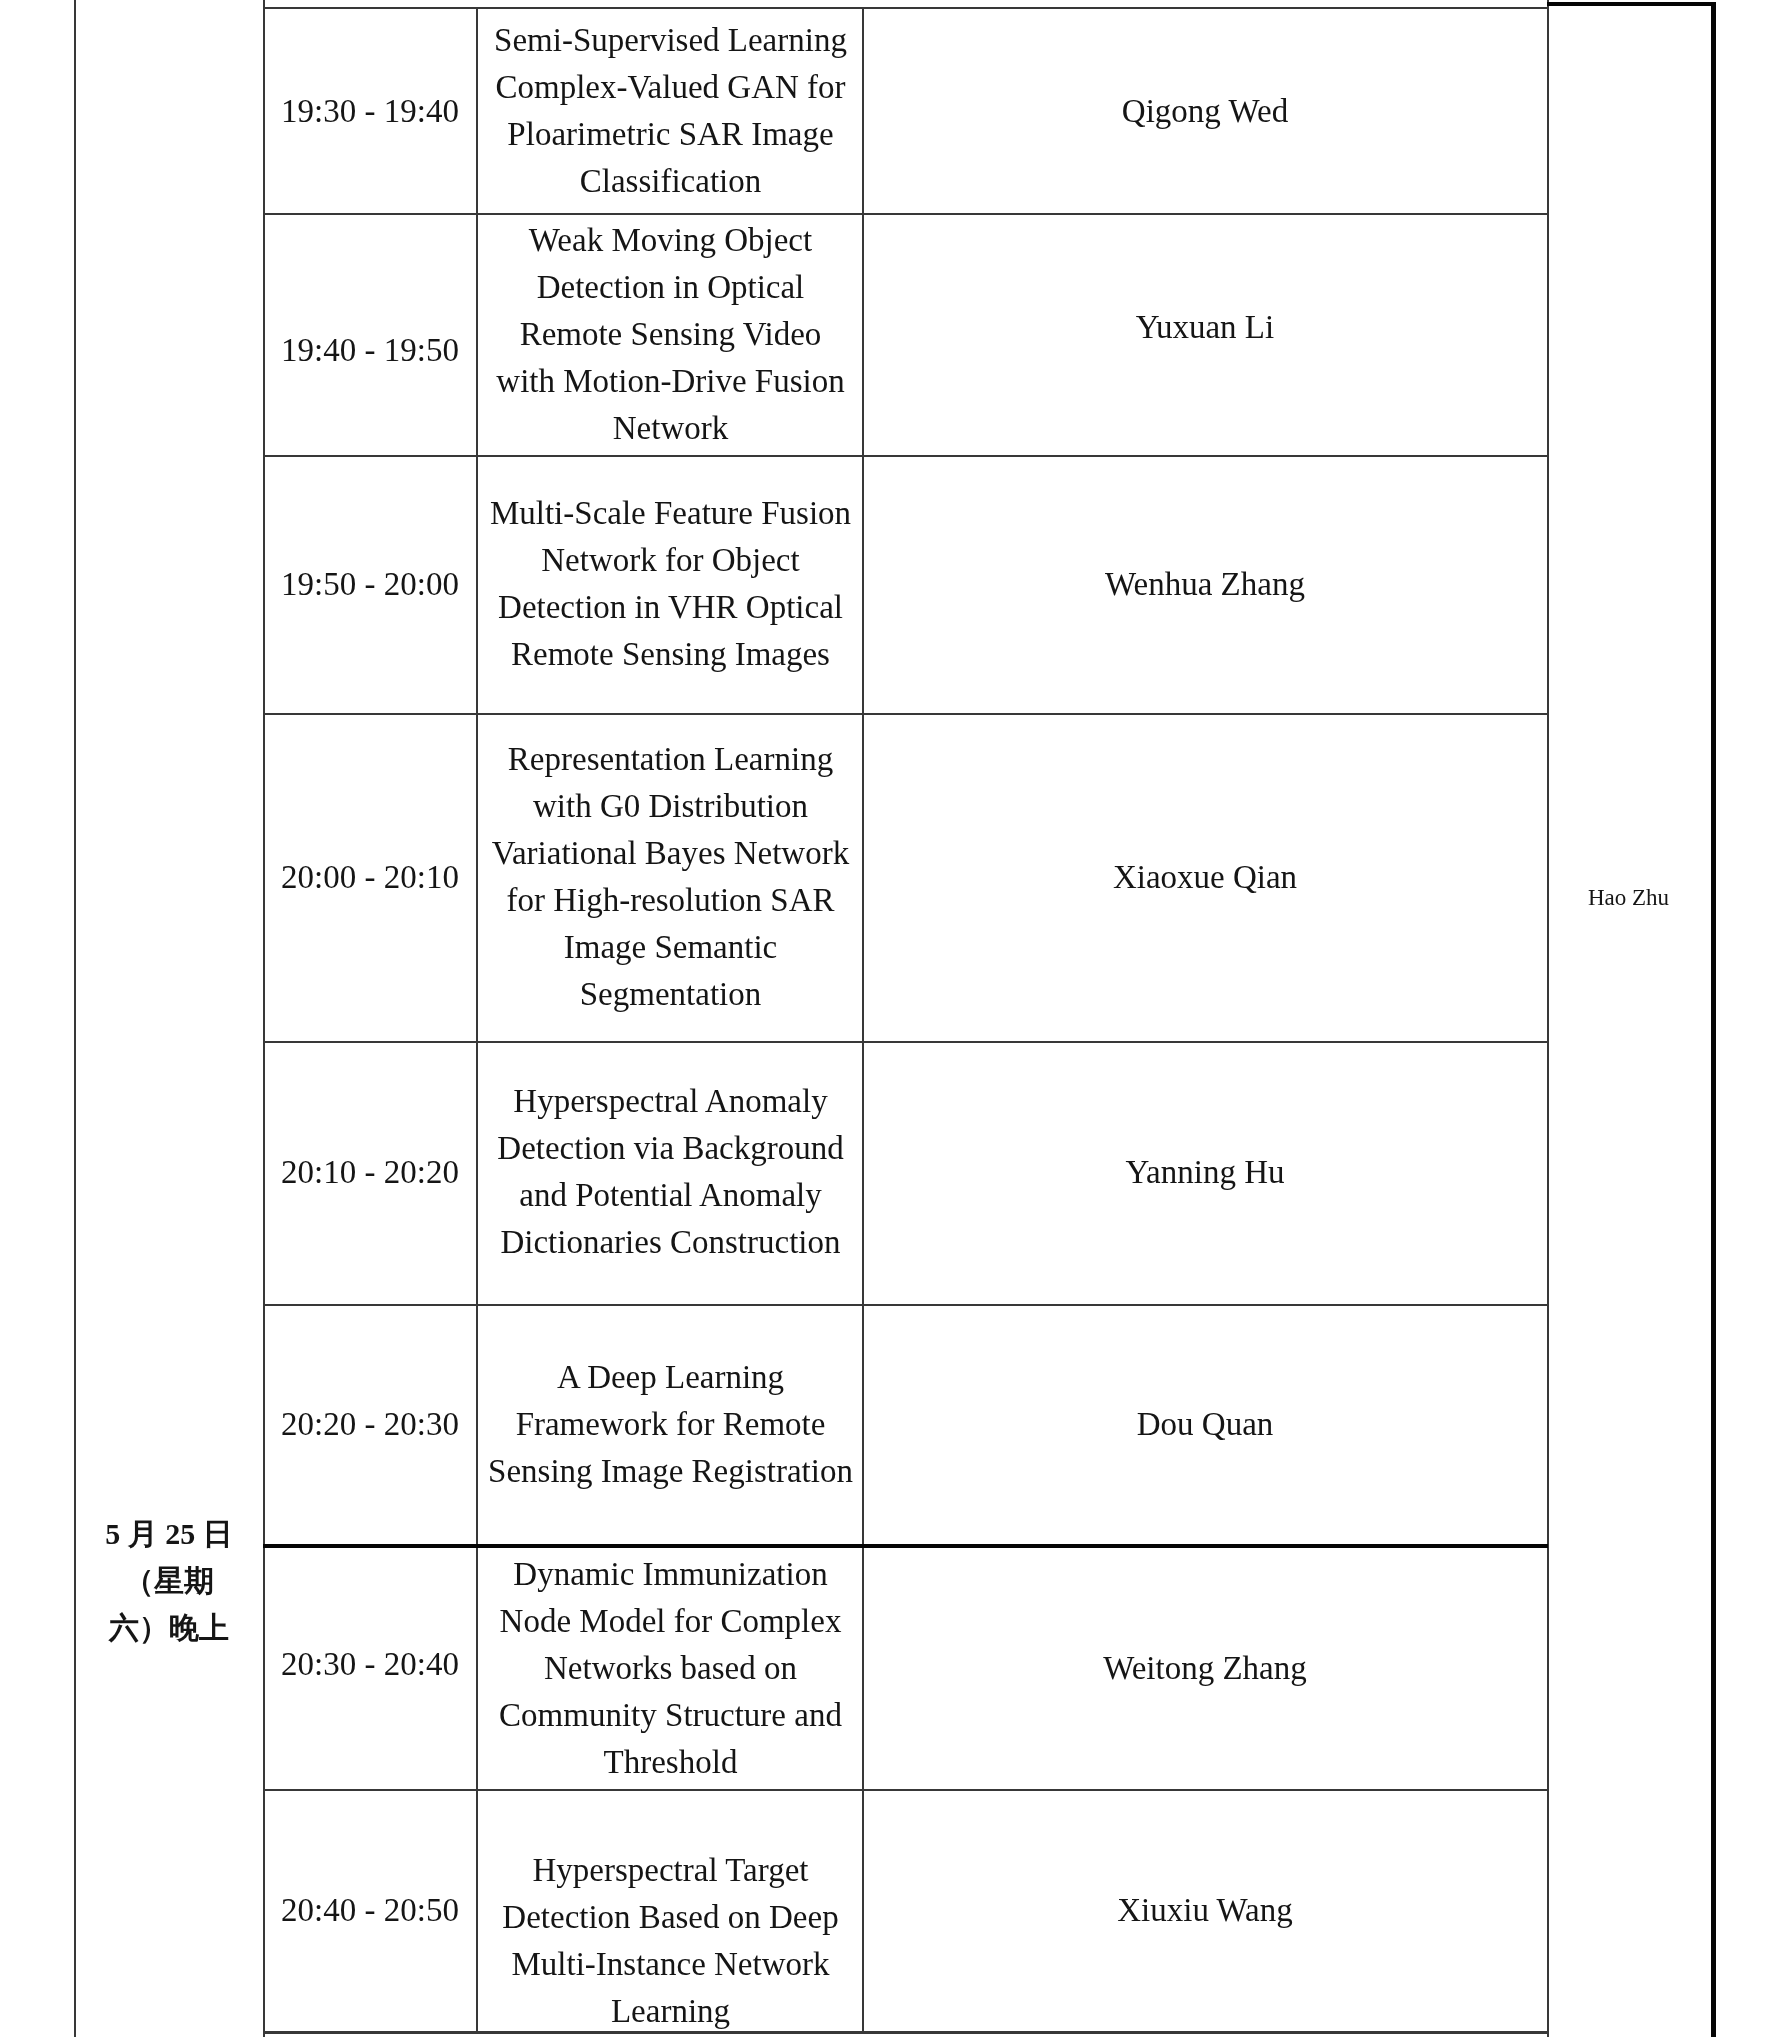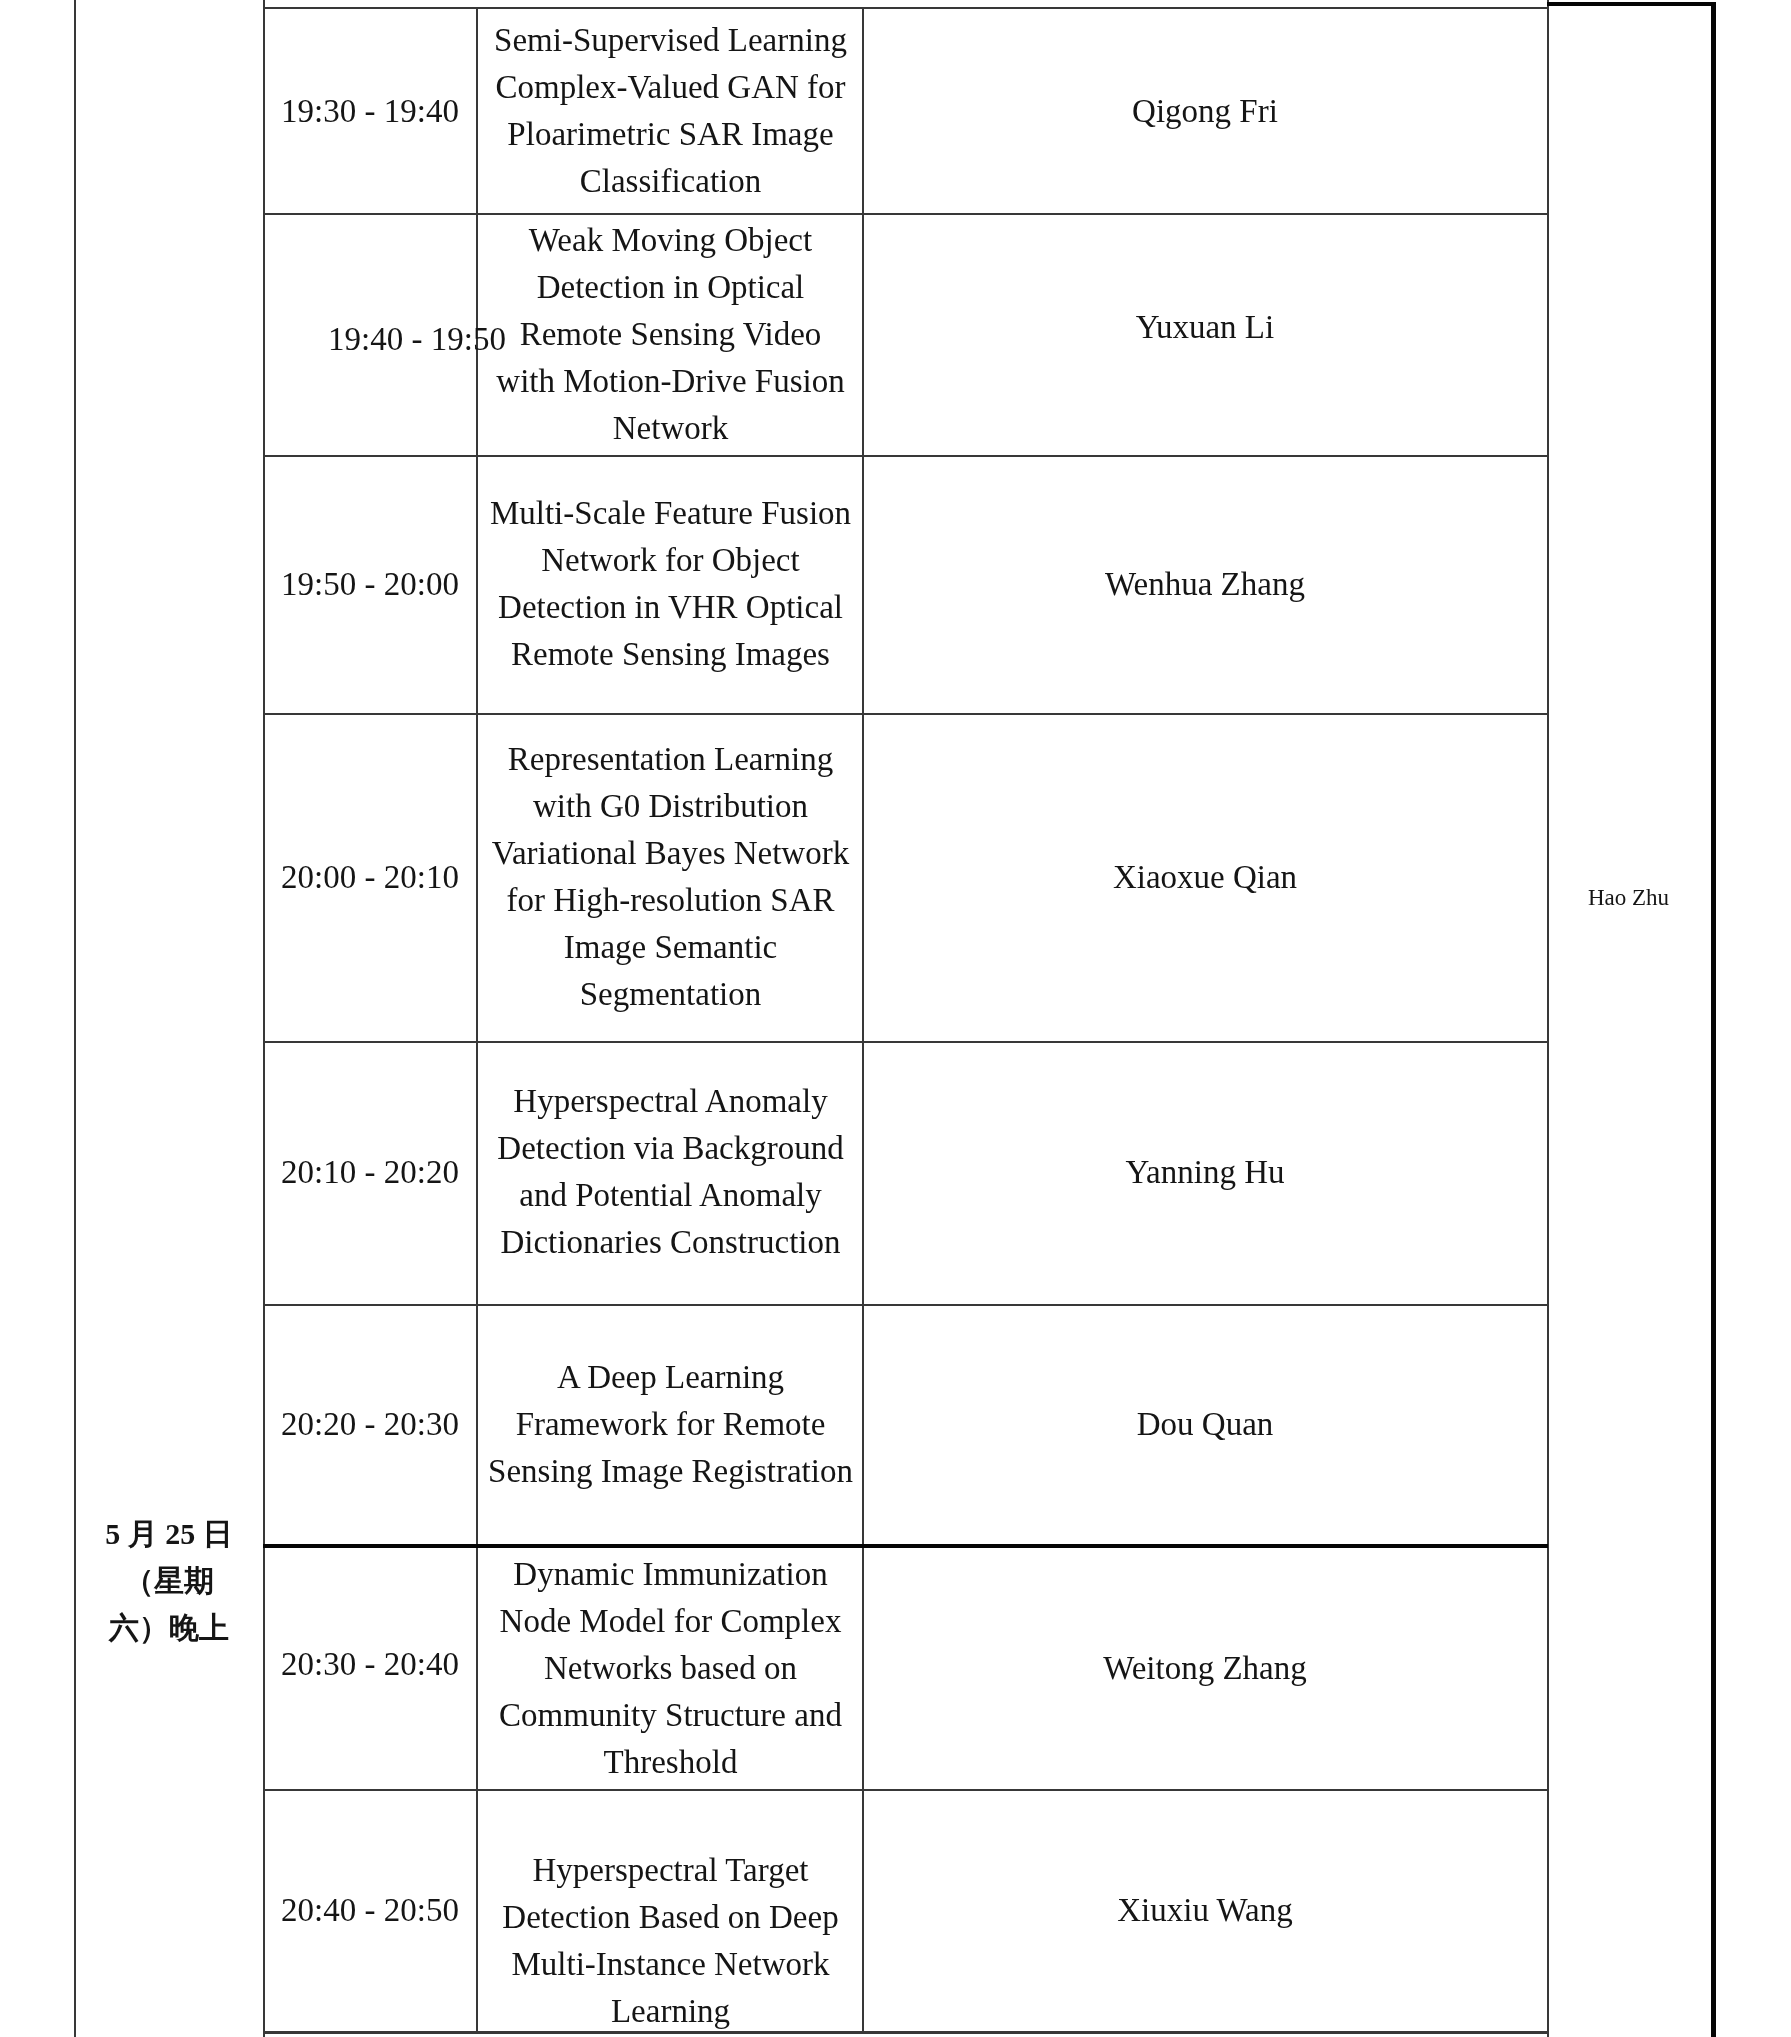--- a/index.html
+++ b/index.html
@@ -94,23 +94,23 @@
 （星期
 六）晚上</div>
 
   <div class="chair-cell">Hao Zhu</div>
 
   <div class="cell time-cell" style="top:9px; height:204px;">19:30 - 19:40</div>
   <div class="cell titlecol title-cell" style="top:9px; height:204px;">Semi-Supervised Learning
 Complex-Valued GAN for
 Ploarimetric SAR Image
 Classification</div>
-  <div class="cell name-cell" style="top:9px; height:204px;">Qigong Fri</div>
+  <div class="cell name-cell" style="top:9px; height:204px;">Qigong Wed</div>
 
-  <div class="cell time-cell" style="top:220px; height:238px;padding-left:47px;">19:40 - 19:50</div>
+  <div class="cell time-cell" style="top:231px; height:238px;">19:40 - 19:50</div>
   <div class="cell titlecol title-cell" style="top:215px; height:238px;">Weak Moving Object
 Detection in Optical
 Remote Sensing Video
 with Motion-Drive Fusion
 Network</div>
   <div class="cell name-cell" style="top:208px; height:238px;">Yuxuan Li</div>
 
   <div class="cell time-cell" style="top:457px; height:254px;">19:50 - 20:00</div>
   <div class="cell titlecol title-cell" style="top:457px; height:254px;">Multi-Scale Feature Fusion
 Network for Object

